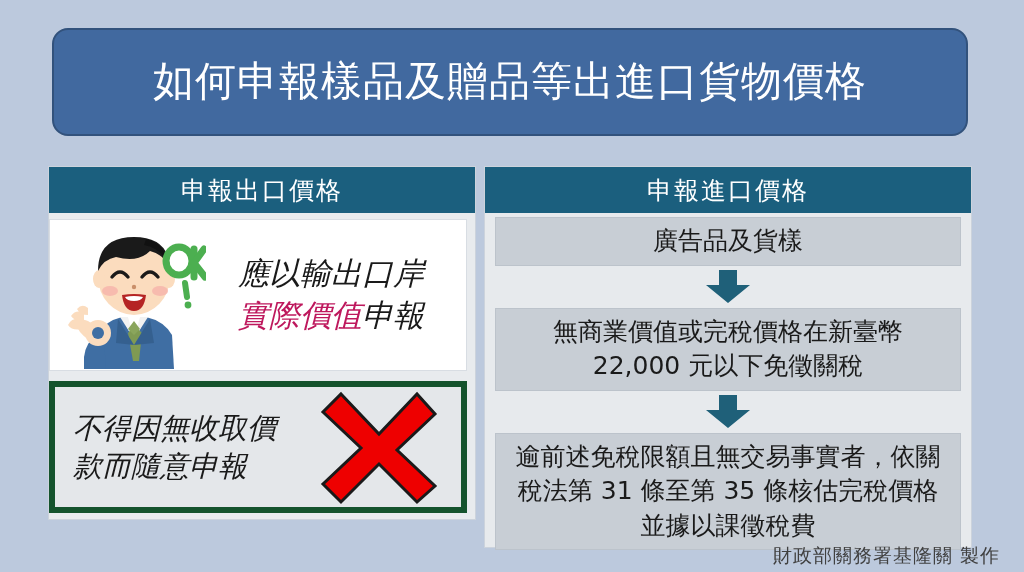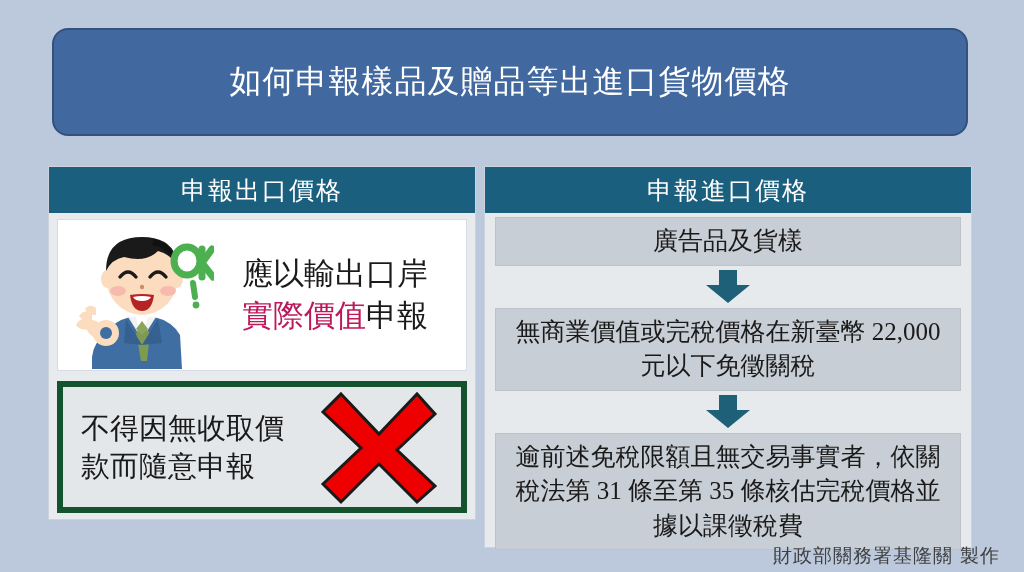--- a/index.html
+++ b/index.html
@@ -31,21 +31,21 @@
     background: #41699f;
     border: 2px solid #32527c;
     border-radius: 16px;
     box-sizing: border-box;
     display: flex;
     align-items: center;
     justify-content: center;
   }
   #title-text {
     color: #ffffff;
-    font-size: 32px;
+    font-size: 41px;
     letter-spacing: 1px;
     line-height: 1.1;
     white-space: nowrap;
     font-weight: normal;
   }
 
   
   .column {
     position: absolute;
     box-sizing: border-box;
@@ -59,37 +59,37 @@
     background: #e8ebee;
     border: 1px solid #ccd3dc;
   }
   #right-column {
     left: 484px;
     top: 158px;
     width: 488px;
     height: 382px;
     background: #e7eaed;
     border: 1px solid #ccd3dc;
-    font-family: Liberation Serif, serif;
   }
 
   .col-header {
     height: 46px;
     background: #1b5f7e;
     display: flex;
     align-items: center;
     justify-content: center;
     color: #ffffff;
     font-size: 25px;
     letter-spacing: 2px;
   }
 
   
   #left-body {
-    padding: 6px 8px 8px 8px;
+    padding: 6px 8px 8px 0;
+    font-style: italic;
   }
   #ok-card {
     background: #ffffff;
     border: 1px solid #d8dde3;
     box-sizing: border-box;
     height: 152px;
     display: flex;
     align-items: center;
     padding-left: 4px;
   }

